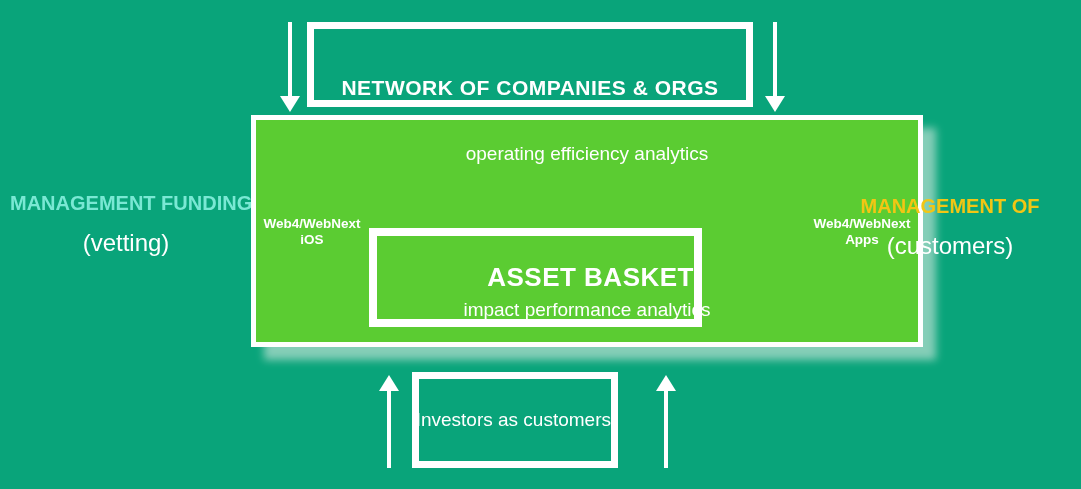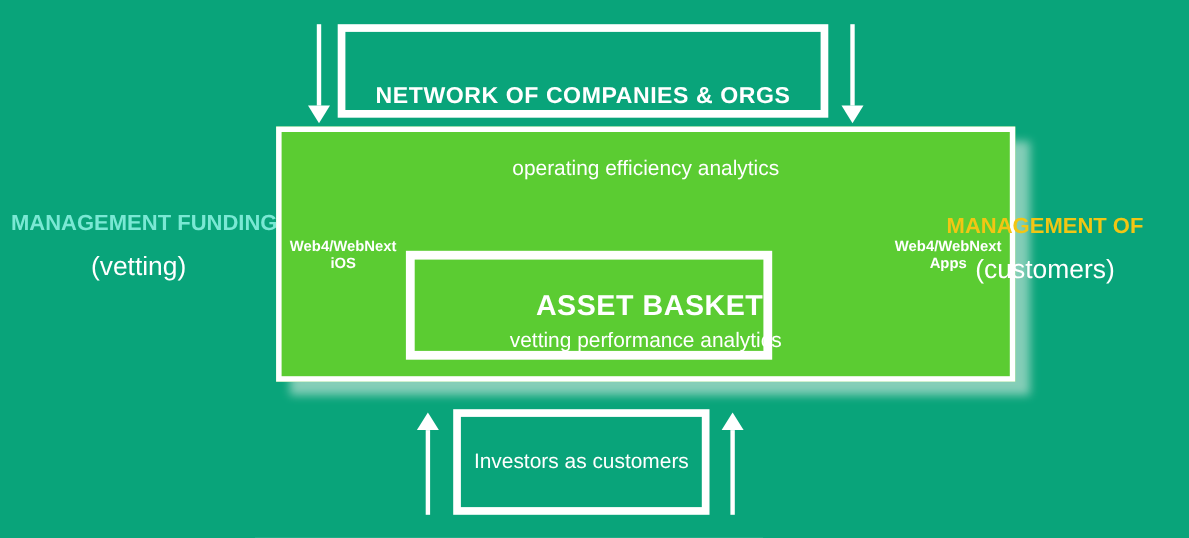--- a/index.html
+++ b/index.html
@@ -133,23 +133,23 @@
     line-height:27px;
   }
   .annotation-left{left:10px; top:189px; width:232px;}
   .annotation-left .headline{color:var(--accent-cyan,#7AE8D4);}
   .annotation-right{left:828px; top:192px; width:244px;}
   .annotation-right .headline{color:var(--accent-yellow,#F2C614);}
   
   .bottom-box{
     position:absolute;
     left:412px; top:372px;
-    width:233px; height:96px;
+    width:206px; height:96px;
     border:7px solid var(--white,#fff);
-    display:flex; align-items:center; justify-content:center;
+    display:flex; align-items:center; justify-content:flex-end;
   }
   .bottom-box .label{
     color:var(--white,#fff);
     font-size:19px;
     font-weight:400;
     white-space:nowrap;
   }
 </style>
 </head>
 <body>
@@ -179,21 +179,21 @@
     <div class="side-label left">
       <div>Web4/WebNext</div>
       <div>iOS</div>
     </div>
 
     <div class="side-label right">
       <div>Web4/WebNext</div>
       <div>Apps</div>
     </div>
 
-    <div class="bottom-text">vetting performance analytics</div>
+    <div class="bottom-text">impact performance analytics</div>
   </div>
 
   <div class="annotation annotation-left">
     <div class="headline">MANAGEMENT FUNDING</div>
     <div class="subtitle">(vetting)</div>
   </div>
 
   <div class="annotation annotation-right">
     <div class="headline">MANAGEMENT OF</div>
     <div class="subtitle">(customers)</div>

